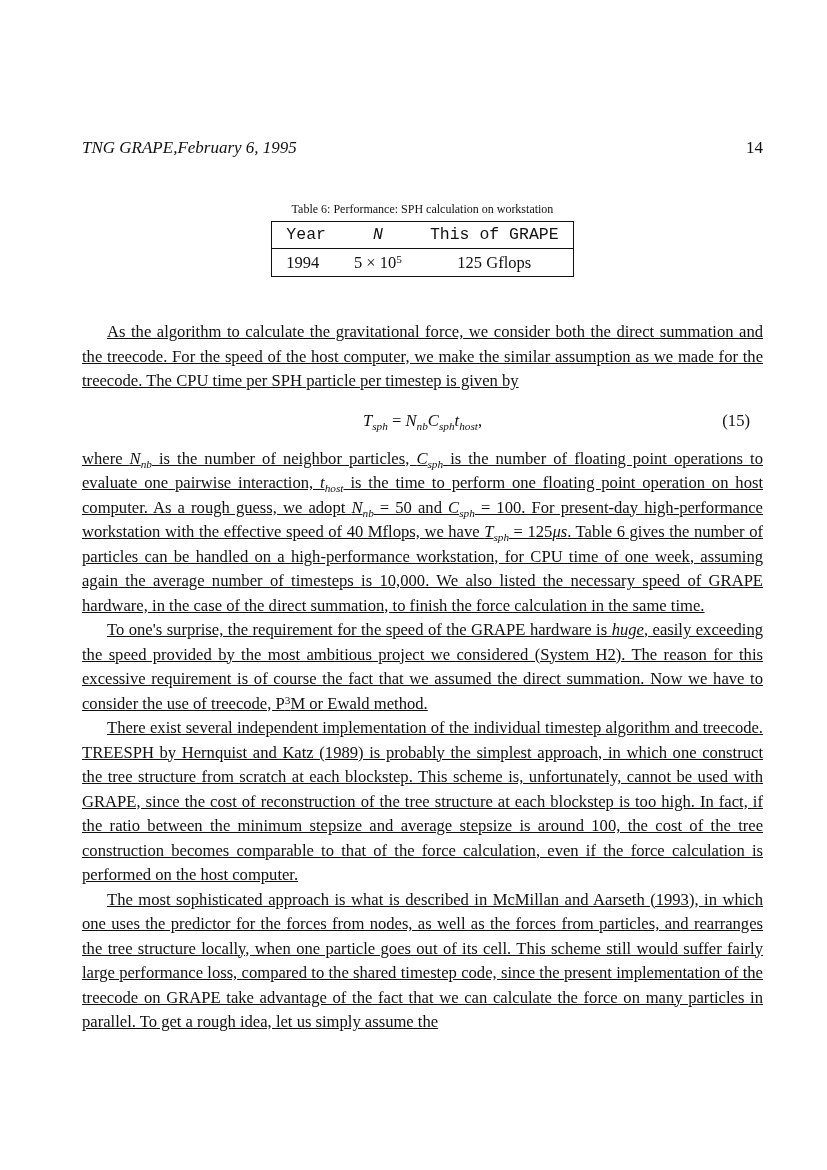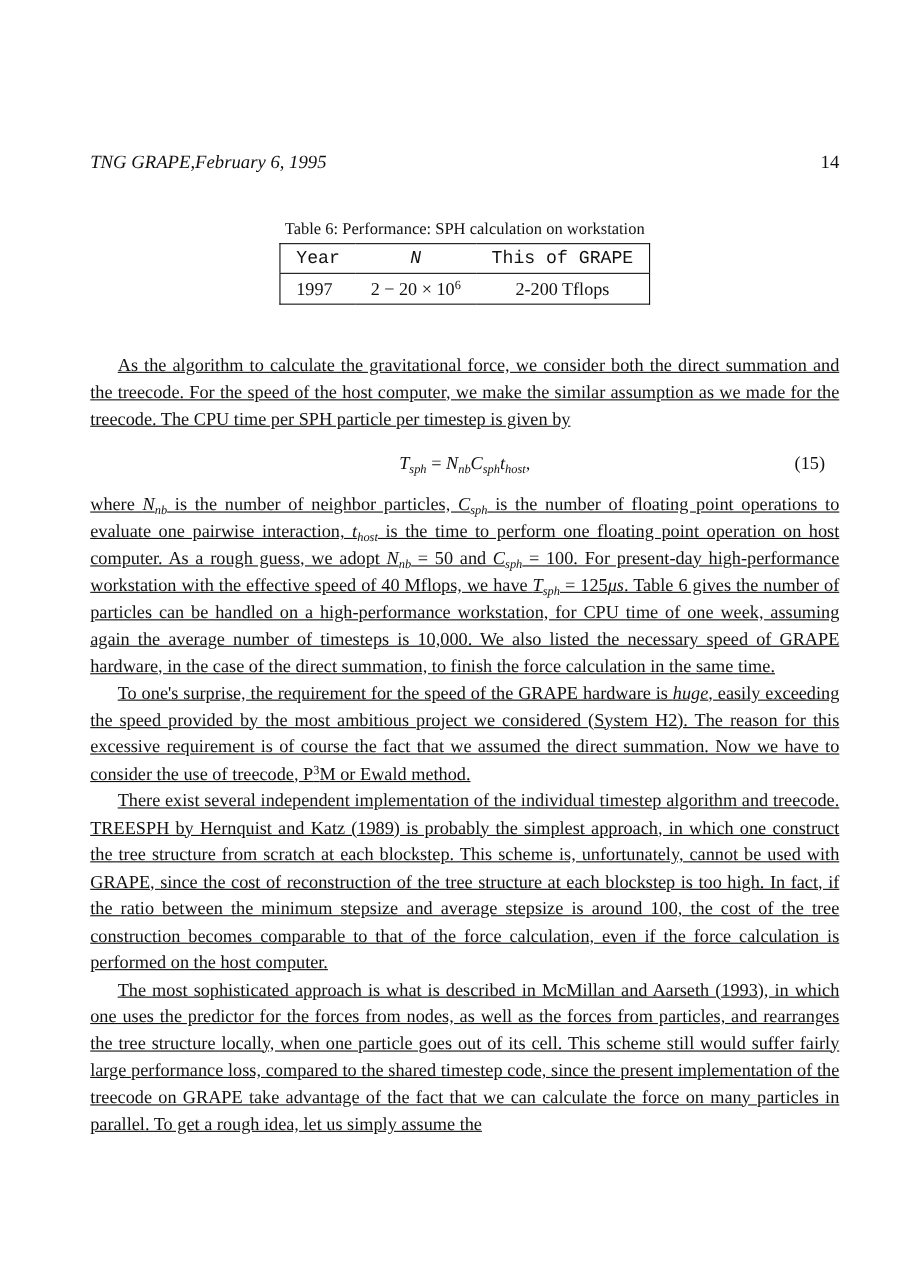--- a/index.html
+++ b/index.html
@@ -18,21 +18,21 @@
   
   .running-header{
     display:flex;justify-content:space-between;align-items:baseline;
     font-size:17px;line-height:19px;
   }
   .running-header .title{font-style:italic;}
   
   .table-block{margin-top:42px;}
   .table-caption{
     text-align:center;
-    font-size:15px;line-height:20px;
+    font-size:12px;line-height:20px;
     margin:0 0 2px 0;
   }
   table.perf-table{
     border-collapse:collapse;
     margin:0 auto;
     border:1.5px solid #111;
     font-size:16.5px;
   }
   table.perf-table th, table.perf-table td{
     font-weight:normal;
@@ -90,23 +90,23 @@
     <table class="perf-table">
         <thead>
           <tr>
             <th><span>Year</span></th>
             <th><span class="i">N</span></th>
             <th><span>This of GRAPE</span></th>
           </tr>
         </thead>
         <tbody>
           <tr>
-            <td><span>1997</span></td>
-            <td><span>2 − 20 × 10</span><span class="sup">6</span></td>
-            <td><span>2-200 Tflops</span></td>
+            <td><span>1994</span></td>
+            <td><span>5 × 10</span><span class="sup">5</span></td>
+            <td><span>125 Gflops</span></td>
           </tr>
         </tbody>
       </table>
   </div>
 
   <div class="body-text">
 
     <p class="para indent"><span>As the algorithm to calculate the gravitational force, we consider both the direct summation and the treecode.  For the speed of the host computer, we make the similar assumption as we made for the treecode. The CPU time per SPH particle per timestep is given by</span></p>
 
     <div class="equation-row">

